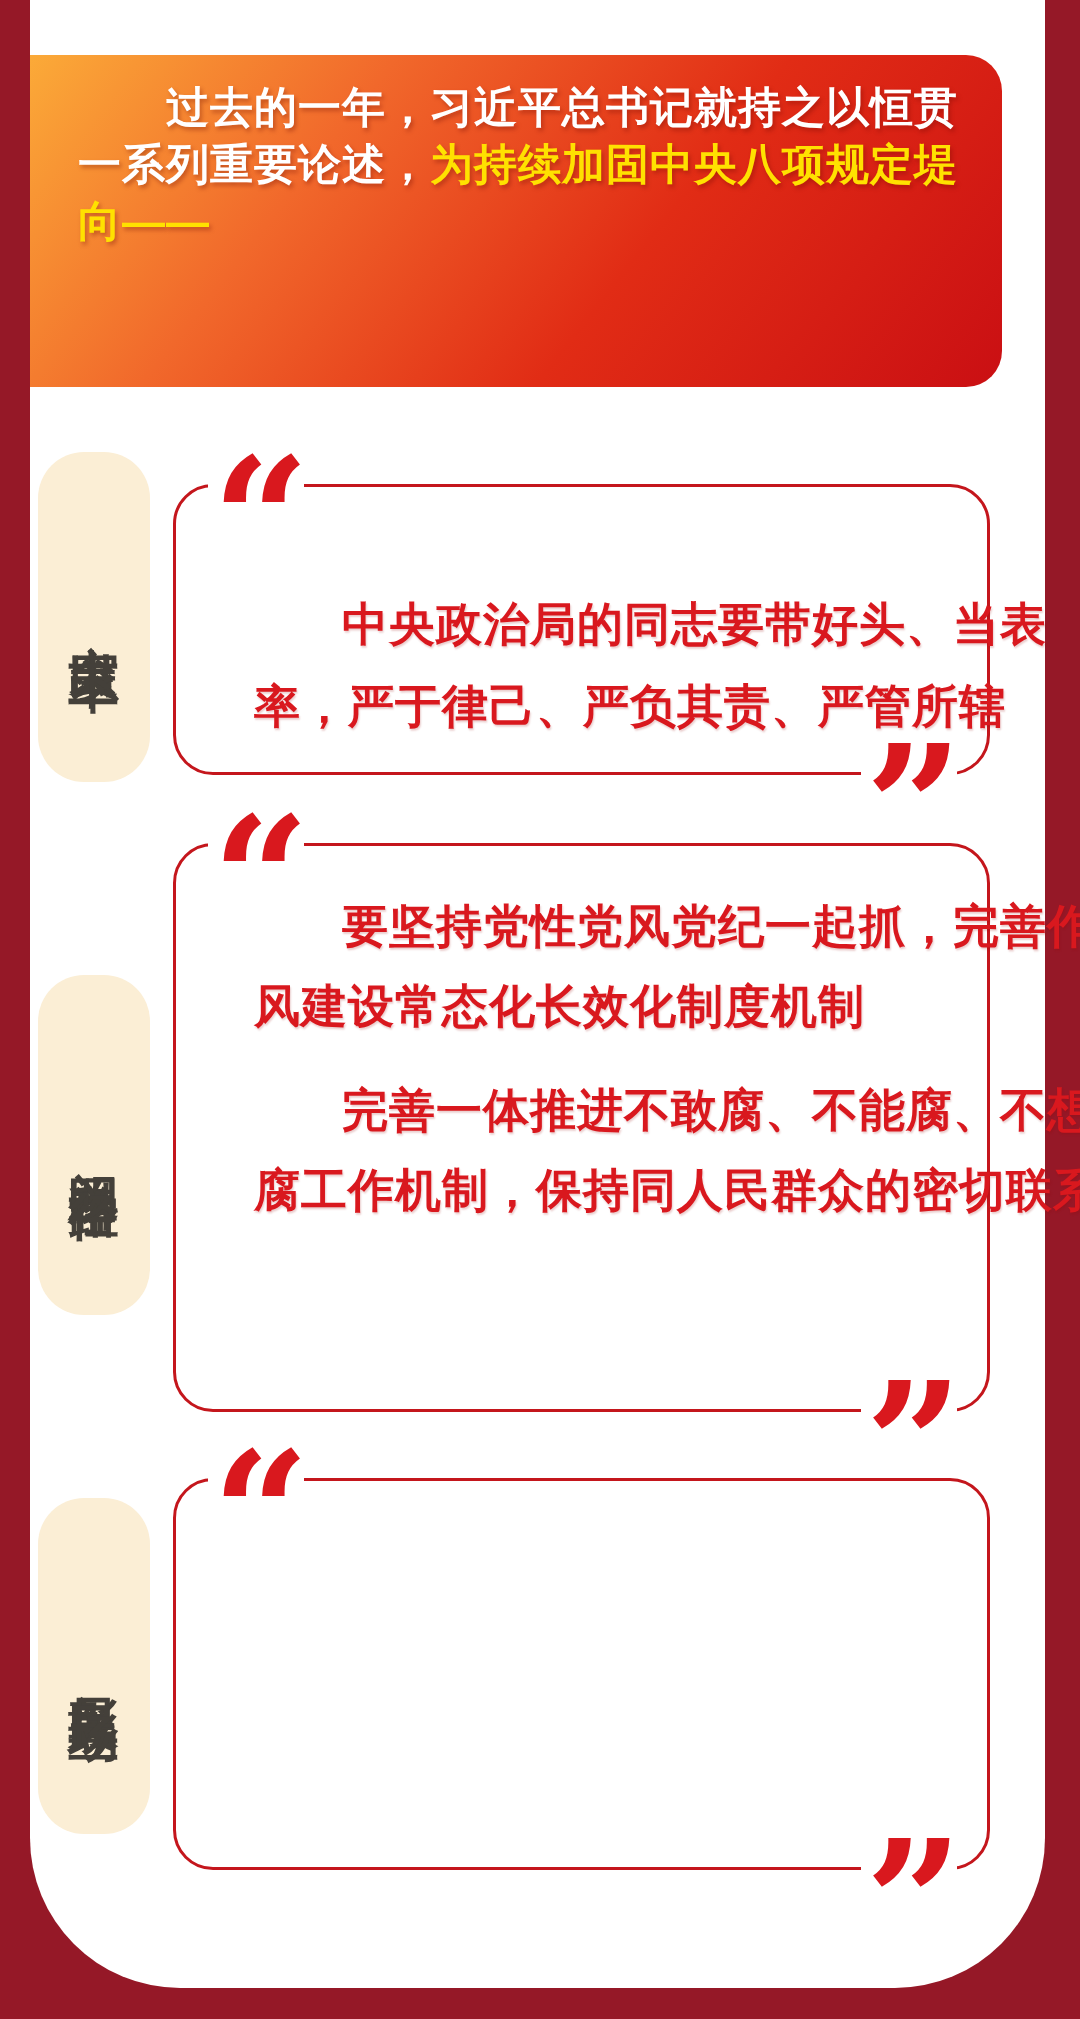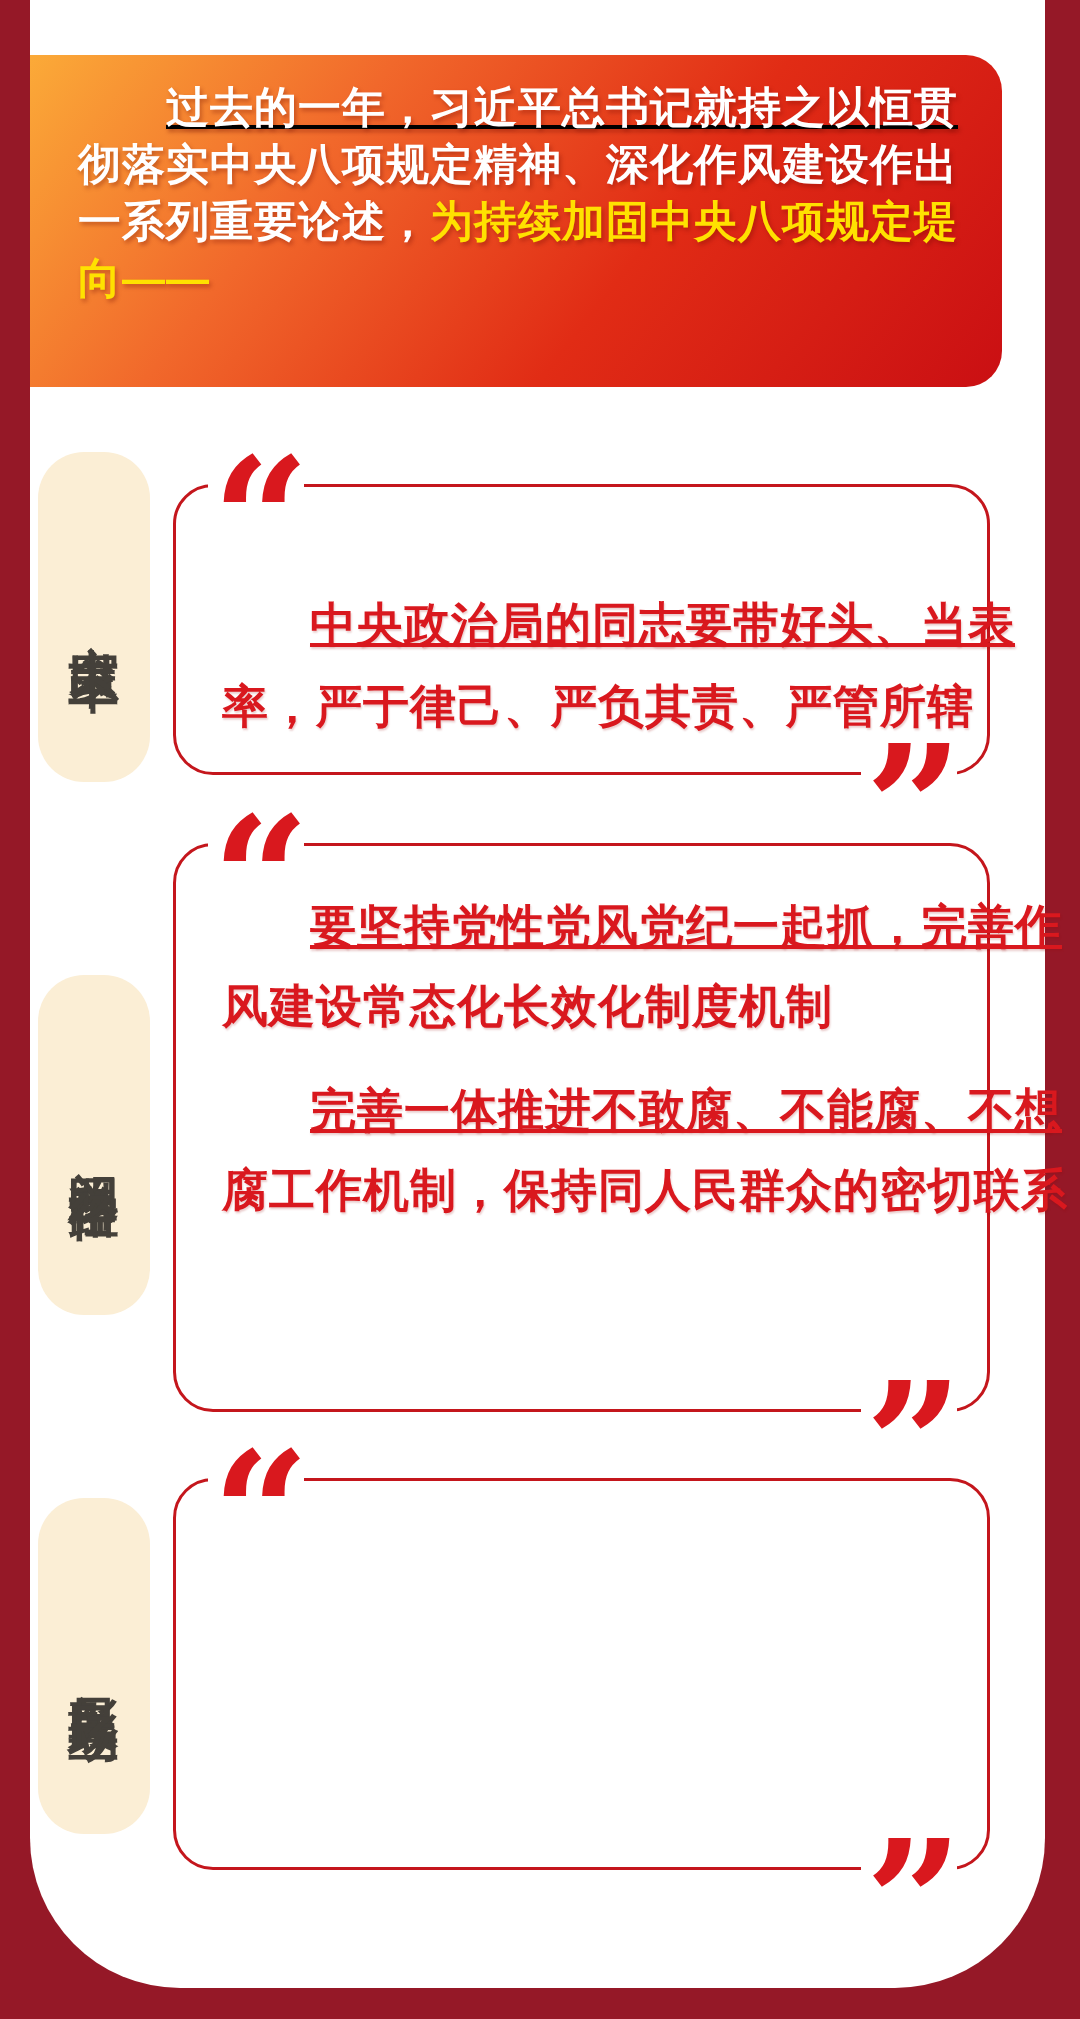--- a/index.html
+++ b/index.html
@@ -23,21 +23,21 @@
     border-radius:0 36px 36px 0;
     box-sizing:border-box;padding:24px 48px 0 48px;
   }
   .banner .bline{
     font-size:43px;line-height:57px;font-weight:bold;
     white-space:nowrap;letter-spacing:1px;
     text-shadow:2px 3px 4px rgba(110,10,0,0.35);
   }
   .banner .w{color:#ffffff;}
   .banner .y{color:#ffe100;text-align:right;}
-  .indent{padding-left:88px;text-decoration:underline;}
+  .indent{padding-left:88px;}
   
   .tab{
     position:absolute;left:38px;width:112px;
     background:#fbeed5;border-radius:46px;
     display:flex;align-items:center;justify-content:center;
   }
   .tab .vtext{
     writing-mode:vertical-rl;
     font-family:"Liberation Serif","DejaVu Serif",serif;
     font-size:50px;line-height:1;letter-spacing:4px;
@@ -53,20 +53,21 @@
     box-sizing:border-box;background:#ffffff;
   }
   .card1{top:484px;height:291px;padding:96px 40px 0 46px;}
   .card2{top:843px;height:569px;padding:40px 40px 0 46px;}
   .card3{top:1478px;height:392px;padding:84px 40px 0 46px;}
   .para{margin:0 0 24px 0;}
   .qline{
     font-size:44px;line-height:80px;font-weight:bold;color:#d9181e;
     white-space:nowrap;letter-spacing:1px;
     text-shadow:1px 2px 2px rgba(150,10,10,0.2);
+    margin-left:32px;
   }
   .card1 .qline{font-size:46px;line-height:82px;}
   .card2 .qline{font-size:46px;}
   
   .qpatch{
     position:absolute;width:96px;height:70px;background:#ffffff;
     overflow:visible;
   }
   .qpatch .glyph{
     position:absolute;left:4px;top:-16px;
@@ -78,21 +79,20 @@
   .qclose{right:30px;bottom:-36px;}
 </style>
 </head>
 <body>
 
 <div class="stage">
   <div class="panel"></div>
 
   <div class="banner">
     <div class="bline indent"><span class="w">过去的一年，习近平总书记就持之以恒贯</span><span class="y"></span></div>
-    <div class="bline"><span class="w">彻落实中央八项规定精神、深化作风建设作出</span><span class="y"></span></div>
     <div class="bline"><span class="w">一系列重要论述，</span><span class="y">为持续加固中央八项规定堤</span></div>
     <div class="bline"><span class="w"></span><span class="y">向——</span></div>
   </div>
 
   <div class="tab tab1">
     <div class="vtext">突出以上率下</div>
   </div>
   <div class="tab tab2">
     <div class="vtext">阐明科学路径</div>
   </div>

